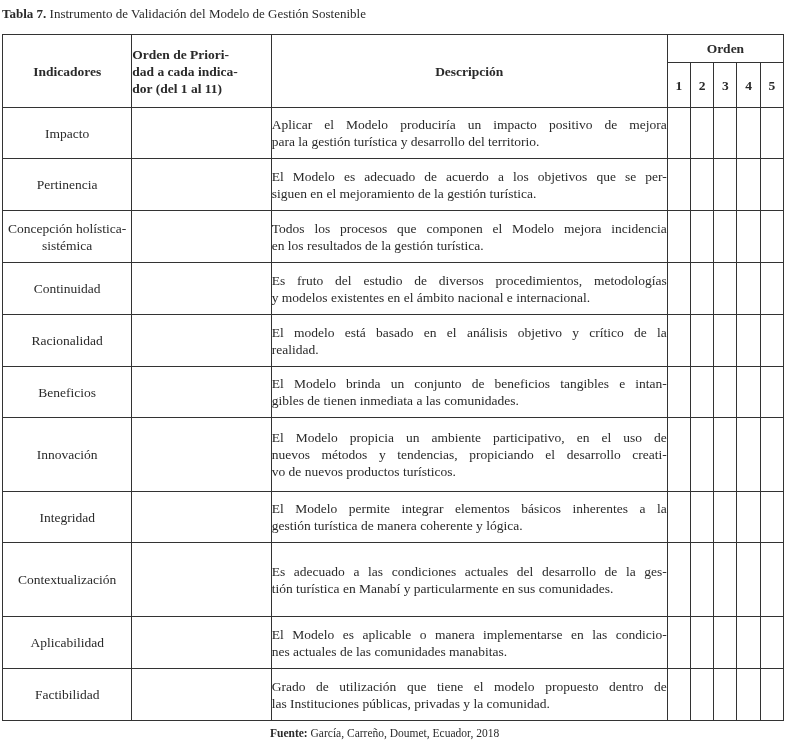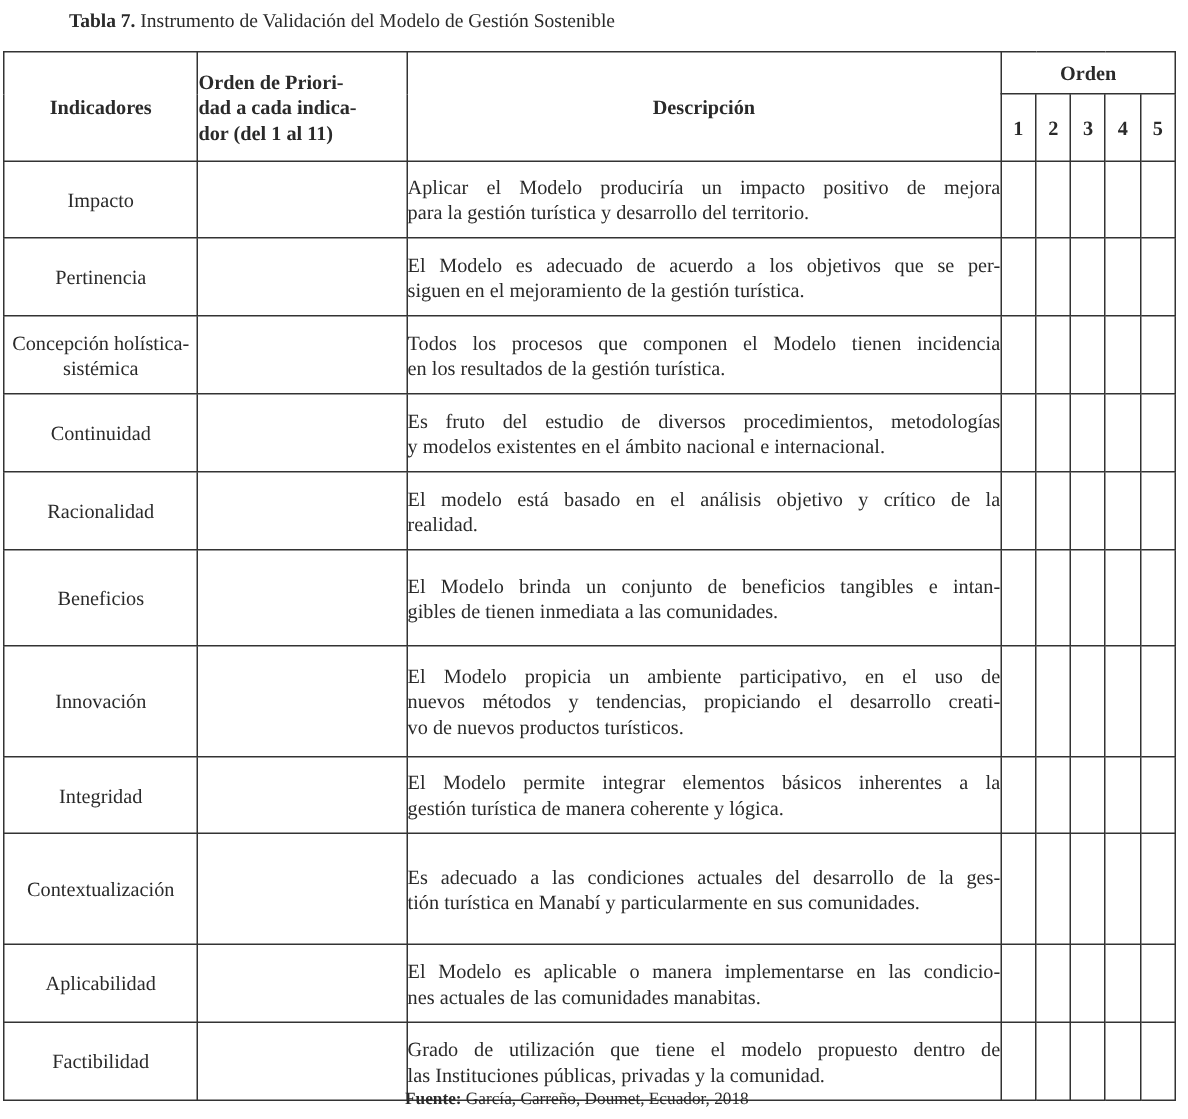--- a/index.html
+++ b/index.html
@@ -5,21 +5,21 @@
   html, body { margin: 0; padding: 0; background: #ffffff; }
   body {
     width: 792px; height: 746px; position: relative; overflow: hidden;
     font-family: "Liberation Serif", "DejaVu Serif", serif;
     color: #2a2a2a;
   }
   .caption {
     position: absolute; left: 2px; top: 6px;
     font-size: 13px; line-height: 16px; white-space: nowrap;
   }
-  .caption b { font-weight: bold; margin-left: 44px; }
+  .caption b { font-weight: bold; }
   table.main {
     position: absolute; left: 2px; top: 34px;
     border-collapse: collapse;
     table-layout: fixed;
     width: 782px;
   }
   table.main td, table.main th {
     border: 1px solid #333333;
     padding: 0;
     font-size: 13.5px;
@@ -105,21 +105,21 @@
         <td></td>
         <td></td>
         <td></td>
         <td></td>
         <td></td>
       </tr>
       <tr style="height: 52px;">
         <td class="ind">Concepción holística-sistémica</td>
         <td></td>
         <td class="desc">
-          <span class="ln">Todos los procesos que componen el Modelo tienen incidencia</span>
+          <span class="ln">Todos los procesos que componen el Modelo mejora incidencia</span>
           <span class="ln last">en los resultados de la gestión turística.</span>
         </td>
         <td></td>
         <td></td>
         <td></td>
         <td></td>
         <td></td>
       </tr>
       <tr style="height: 52px;">
         <td class="ind">Continuidad</td>
@@ -140,21 +140,21 @@
         <td class="desc">
           <span class="ln">El modelo está basado en el análisis objetivo y crítico de la</span>
           <span class="ln last">realidad.</span>
         </td>
         <td></td>
         <td></td>
         <td></td>
         <td></td>
         <td></td>
       </tr>
-      <tr style="height: 64px;">
+      <tr style="height: 51px;">
         <td class="ind">Beneficios</td>
         <td></td>
         <td class="desc">
           <span class="ln">El Modelo brinda un conjunto de beneficios tangibles e intan-</span>
           <span class="ln last">gibles de tienen inmediata a las comunidades.</span>
         </td>
         <td></td>
         <td></td>
         <td></td>
         <td></td>

